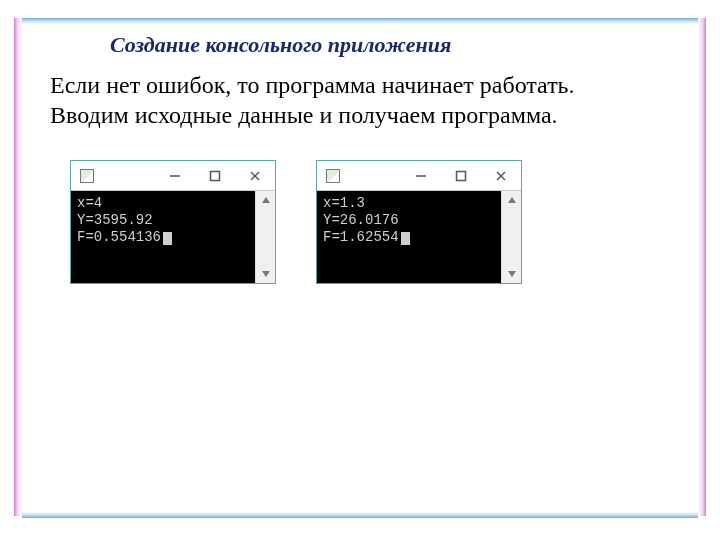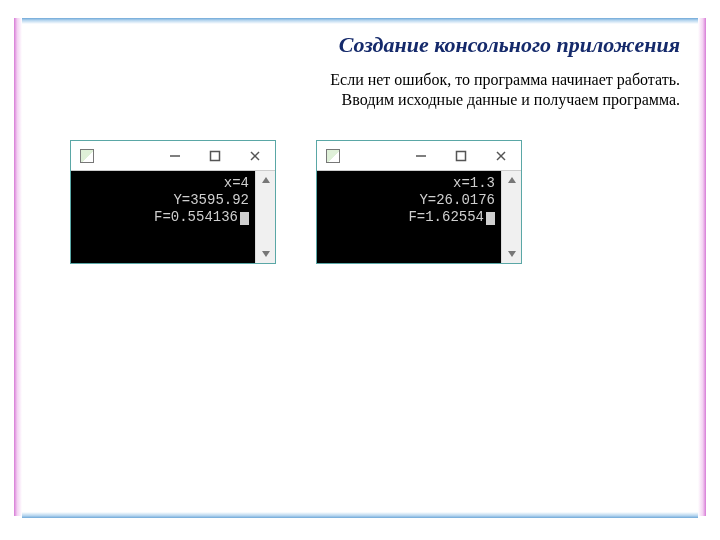--- a/index.html
+++ b/index.html
@@ -6,21 +6,20 @@
   body {
     width: 720px; height: 540px;
     font-family: "Times New Roman", serif;
     background: #fff;
     position: relative;
   }
   .slide {
     width: 720px; height: 540px;
     position: relative;
     padding: 20px 16px 0 0;
-    text-align: right;
   }
   
   .bar-left, .bar-right {
     position: absolute; top: 18px; height: 498px; width: 8px;
     background: linear-gradient(90deg, #d77bd6 0%, #f3d0f2 40%, #ffffff 100%);
   }
   .bar-left { left: 14px; }
   .bar-right {
     right: 14px;
     background: linear-gradient(270deg, #d77bd6 0%, #f3d0f2 40%, #ffffff 100%);
@@ -41,21 +40,21 @@
   .title {
     color: #152a6b;
     font-style: italic;
     font-weight: bold;
     font-size: 22px;
     margin-left: 70px;
     margin-bottom: 12px;
   }
   .body-text {
     color: #000;
-    font-size: 16px;
+    font-size: 24px;
     line-height: 1.25;
     margin-left: 10px;
     margin-bottom: 30px;
   }
   .consoles {
     display: flex;
     gap: 40px;
     margin-left: 30px;
   }
   .console-window {

